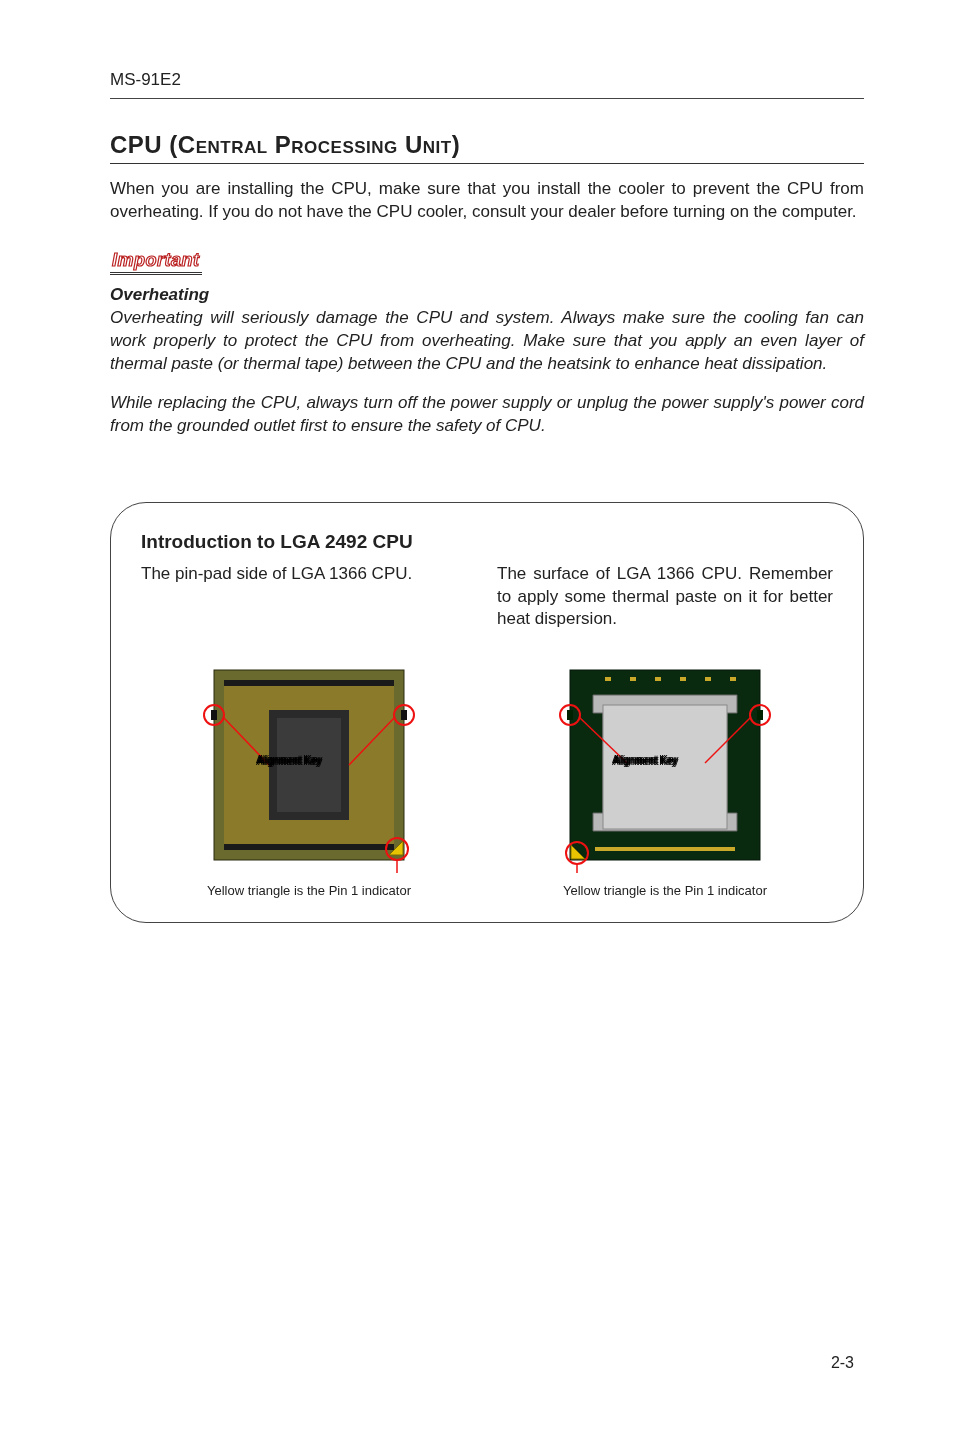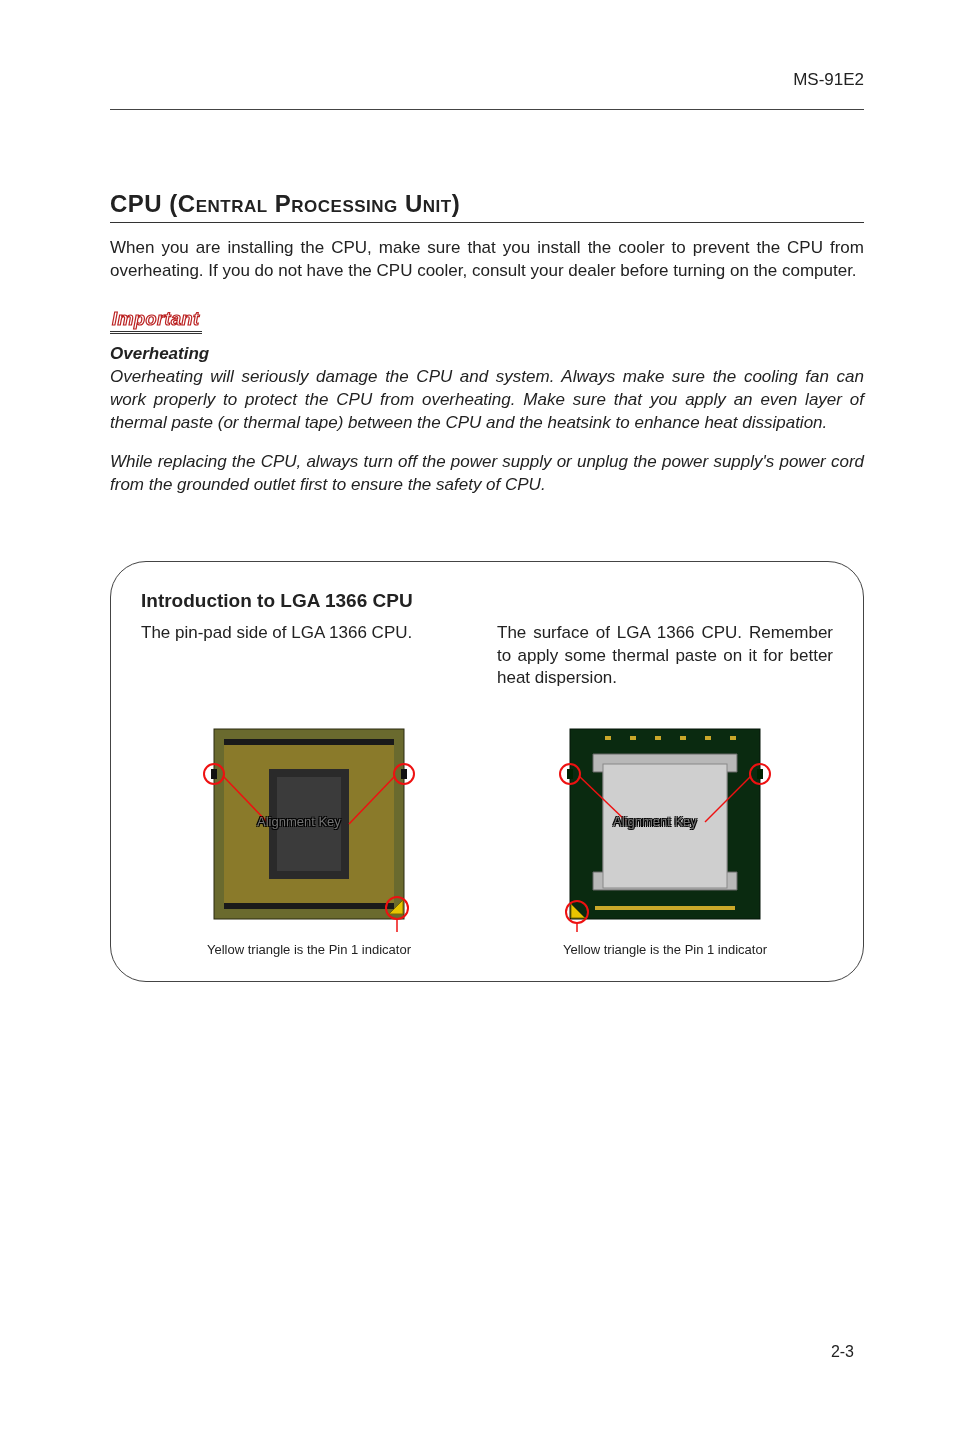--- a/index.html
+++ b/index.html
@@ -5,23 +5,23 @@
   * { box-sizing: border-box; margin: 0; padding: 0; }
   html, body { width: 954px; height: 1432px; background: #fff; font-family: Arial, Helvetica, sans-serif; color: #222; }
   .page {
     width: 954px; height: 1432px;
     padding: 70px 90px 50px 110px;
     position: relative;
     background: #fff;
   }
   .header-line {
     border-bottom: 1px solid #444;
-    padding-bottom: 19px;
-    margin-bottom: 80px;
-    text-align: right;
+    padding-bottom: 8px;
+    margin-bottom: 32px;
+    text-align: left;
     font-size: 17px;
   }
   .content {
     padding: 0 0 12px 0;
   }
   h1.section-title {
     font-size: 24px;
     font-weight: bold;
     border-bottom: 1px solid #333;
     padding-bottom: 4px;
@@ -92,29 +92,29 @@
     width: 220px; height: 220px;
     margin: 0 auto 8px auto;
   }
   .bottom-caption {
     font-size: 13px;
     text-align: center;
   }
   .pg-num {
     position: absolute;
     right: 100px;
-    bottom: 71px;
+    bottom: 60px;
     font-size: 16px;
   }
   
   .cpu-left svg, .cpu-right svg { display:block; }
   .align-label {
     position:absolute;
-    font-size: 13px;
-    color:#737373;
+    font-size: 10px;
+    color:#000000;
     text-shadow: -1px -1px 0 #000, 1px -1px 0 #000, -1px 1px 0 #000, 1px 1px 0 #000;
     font-weight: normal;
     white-space: nowrap;
   }
   .pointer-line { stroke:#e11; stroke-width:1.5; fill:none; }
   .circle-mark { stroke:#e11; stroke-width:2; fill:none; }
 </style>
 </head>
 <body>
 
@@ -133,21 +133,21 @@
     <p class="intro-p">When you are installing the CPU, make sure that you install the cooler to prevent the CPU from overheating. If you do not have the CPU cooler, consult your dealer before turning on the computer.</p>
 
     <div class="important-badge">Important</div>
 
     <div class="sub-head">Overheating</div>
     <p class="italic-p">Overheating will seriously damage the CPU and system. Always make sure the cooling fan can work properly to protect the CPU from overheating. Make sure that you apply an even layer of thermal paste (or thermal tape) between the CPU and the heatsink to enhance heat dissipation.</p>
 
     <p class="italic-p">While replacing the CPU, always turn off the power supply or unplug the power supply's power cord from the grounded outlet first to ensure the safety of CPU.</p>
 
     <div class="intro-box">
-      <h2>Introduction to LGA 1366 CPU</h2>
+      <h2>Introduction to LGA 2492 CPU</h2>
 
       <div class="two-col">
 
         <div class="col">
           <div class="col-cap">The pin-pad side of LGA 1366 CPU.</div>
 
           <div class="img-wrap cpu-left">
             <svg viewBox="0 0 220 220" width="220" height="220">
 
               <rect x="15" y="15" width="190" height="190" fill="#6a6a2e" stroke="#2a2a10"></rect>

